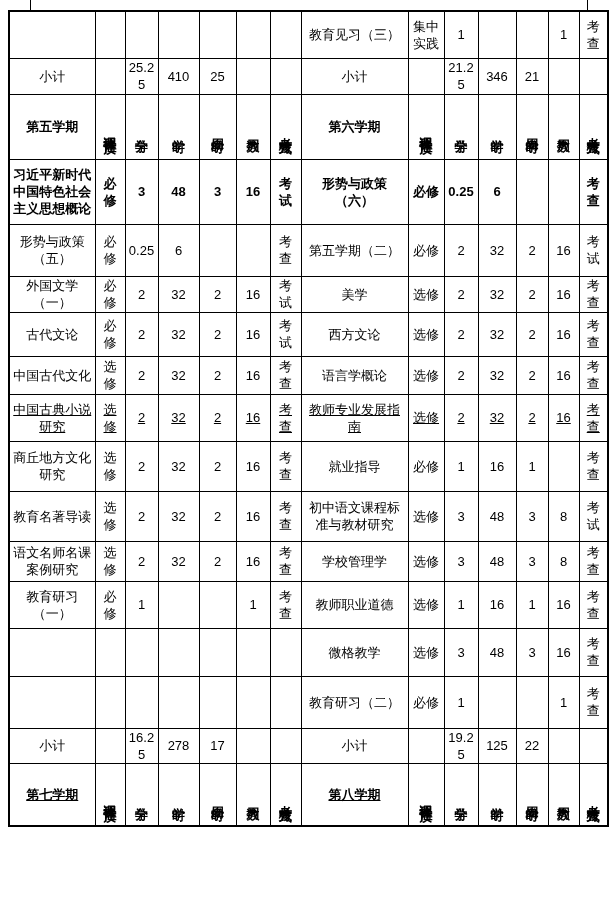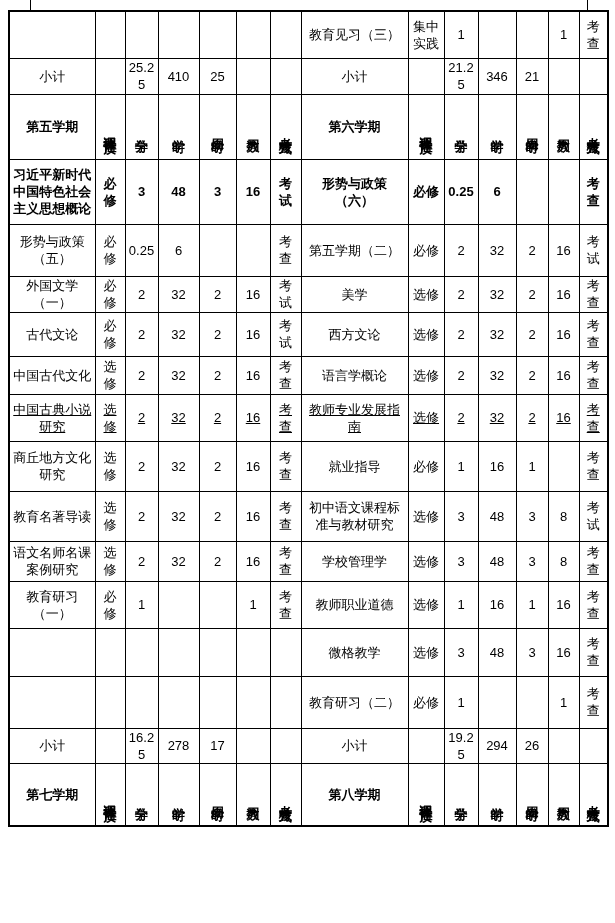--- a/index.html
+++ b/index.html
@@ -298,26 +298,26 @@
           <td class="c0 sub">小计</td>
           <td class="c1"></td>
           <td class="c2">16.25</td>
           <td class="c3">278</td>
           <td class="c4">17</td>
           <td class="c5"></td>
           <td class="c6"></td>
           <td class="c7 sub">小计</td>
           <td class="c8"></td>
           <td class="c9">19.25</td>
-          <td class="c10">294</td>
-          <td class="c11">26</td>
+          <td class="c10">125</td>
+          <td class="c11">22</td>
           <td class="c12"></td>
           <td class="c13"></td>
         </tr>
-        <tr style="height: 63px;">
+        <tr style="height: 63px; text-decoration: underline;">
           <td class="c0 hdr">第七学期</td>
           <td class="c1 hdr"><span class="vstack">课程性质</span></td>
           <td class="c2 hdr"><span class="vstack">学分</span></td>
           <td class="c3 hdr"><span class="vstack">学时</span></td>
           <td class="c4 hdr"><span class="vstack">周学时</span></td>
           <td class="c5 hdr"><span class="vstack">周数</span></td>
           <td class="c6 hdr"><span class="vstack">考核方式</span></td>
           <td class="c7 hdr">第八学期</td>
           <td class="c8 hdr"><span class="vstack">课程性质</span></td>
           <td class="c9 hdr"><span class="vstack">学分</span></td>

